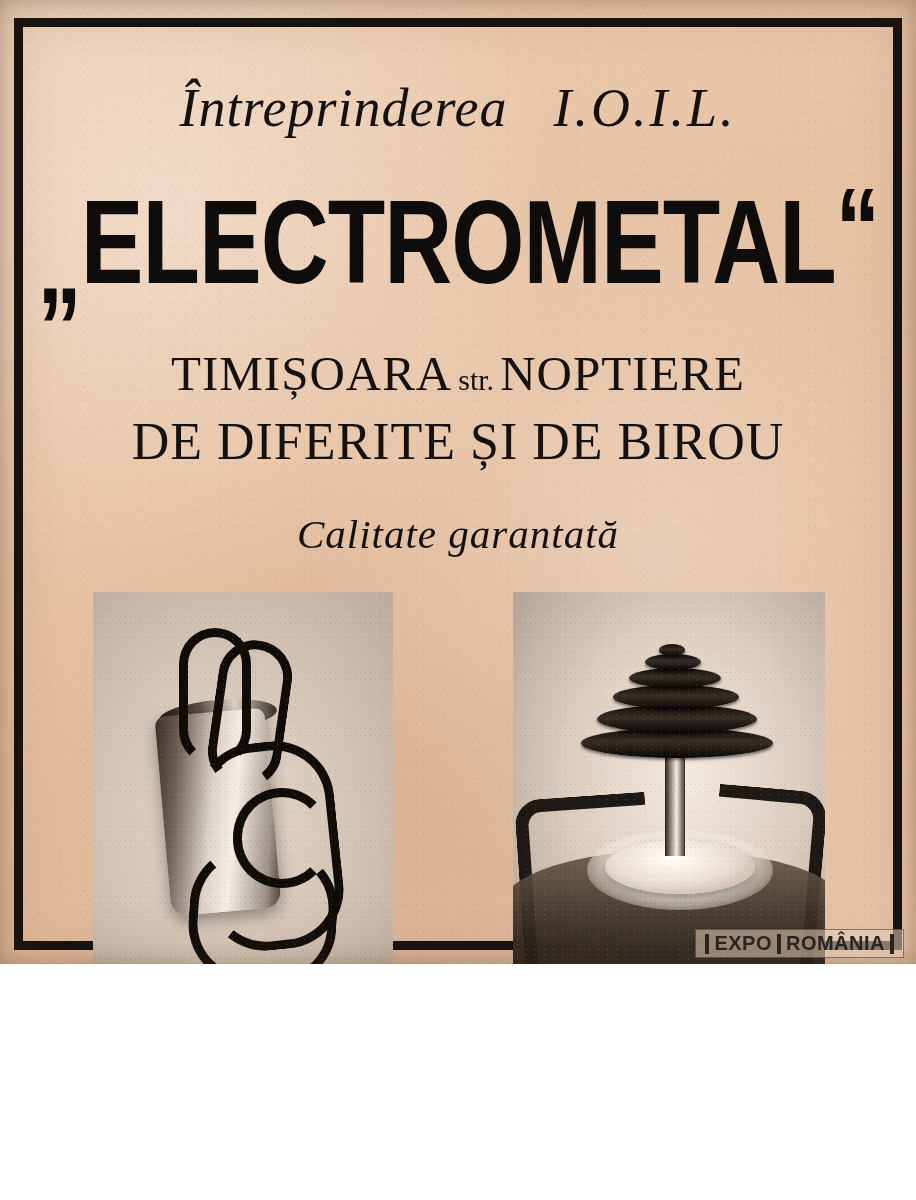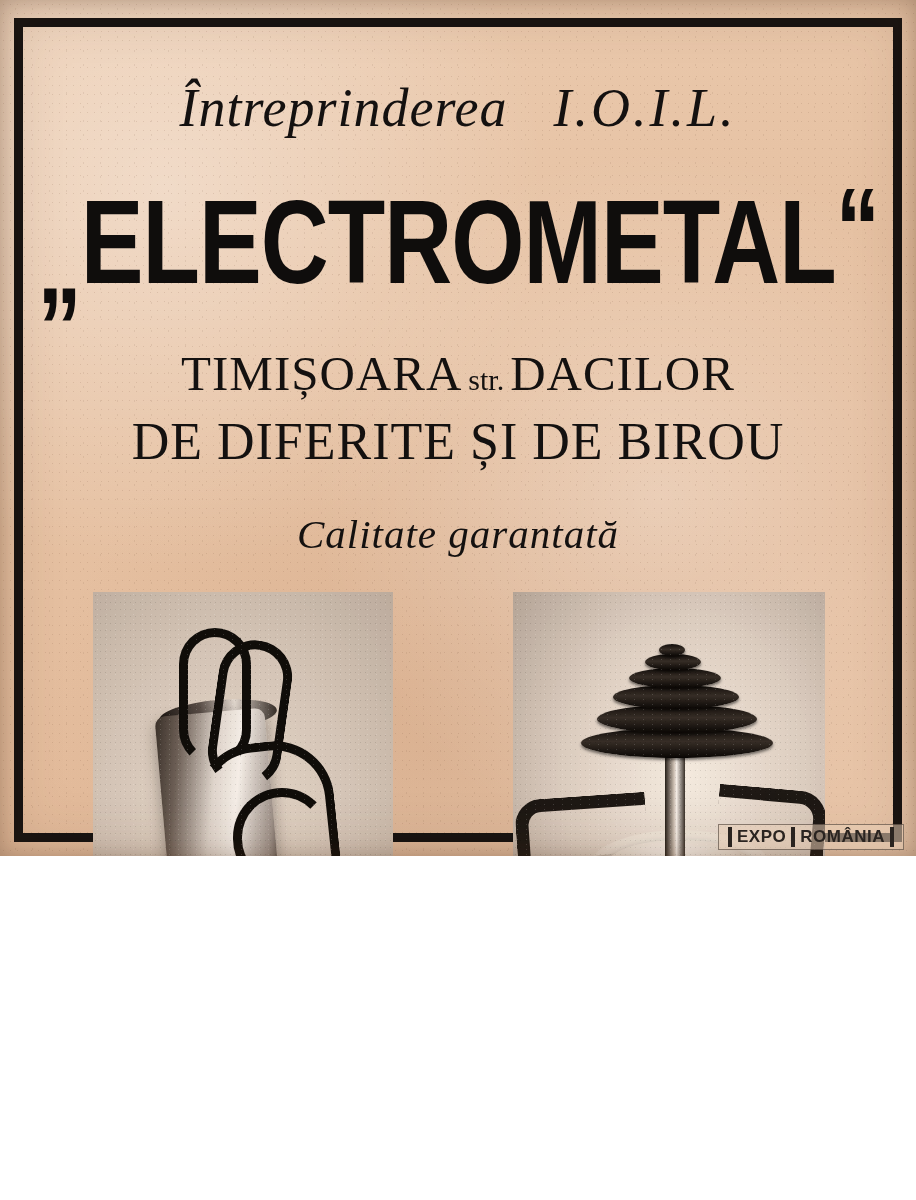--- a/index.html
+++ b/index.html
@@ -11,21 +11,21 @@
     width: 916px;
     height: 1200px;
     overflow: hidden;
     font-family: "Liberation Serif", serif;
   }
 
   
   .ad-page {
     position: relative;
     width: 916px;
-    height: 856px;
+    height: 964px;
     background: #e8c4a8;
     background-image:
       radial-gradient(circle at 18% 22%, rgba(255,255,255,0.35) 0%, rgba(255,255,255,0) 38%),
       radial-gradient(circle at 72% 58%, rgba(255,255,255,0.28) 0%, rgba(255,255,255,0) 42%),
       radial-gradient(circle at 48% 88%, rgba(160,110,75,0.14) 0%, rgba(160,110,75,0) 45%),
       linear-gradient(160deg, #eccdb2 0%, #e6c1a2 45%, #e3bb9b 70%, #e9c7ab 100%);
     overflow: hidden;
   }
 
   
@@ -279,21 +279,21 @@
   }
 
   
   .watermark {
     position: absolute;
     right: 12px;
     bottom: 6px;
     display: flex;
     align-items: center;
     font-family: "Liberation Sans", sans-serif;
-    font-size: 17px;
+    font-size: 20px;
     font-weight: bold;
     letter-spacing: .5px;
     color: #2a2420;
     background: rgba(232,205,183,.55);
     padding: 2px 4px;
     border: 1px solid rgba(40,32,26,.5);
   }
   .watermark .bar {
     display: inline-block;
     width: 4px; height: 20px;
@@ -313,21 +313,21 @@
 
       <div class="line-company">
         <span>Întreprinderea</span><span class="ioil">I.O.I.L.</span>
       </div>
 
       <div class="line-brand">
         <span class="q-low">„</span><span>ELECTROMETAL</span><span class="q-high">“</span>
       </div>
 
       <div class="line-address">
-        <span>TIMIȘOARA</span><span class="str">str.</span><span>DACILOR</span>
+        <span>TIMIȘOARA</span><span class="str">str.</span><span>NOPTIERE</span>
       </div>
 
 
       <div class="line-products">
         <div>DE DIFERITE ȘI DE BIROU</div>
       </div>
 
       <div class="line-quality">Calitate garantată</div>
 
       <div class="photos">

